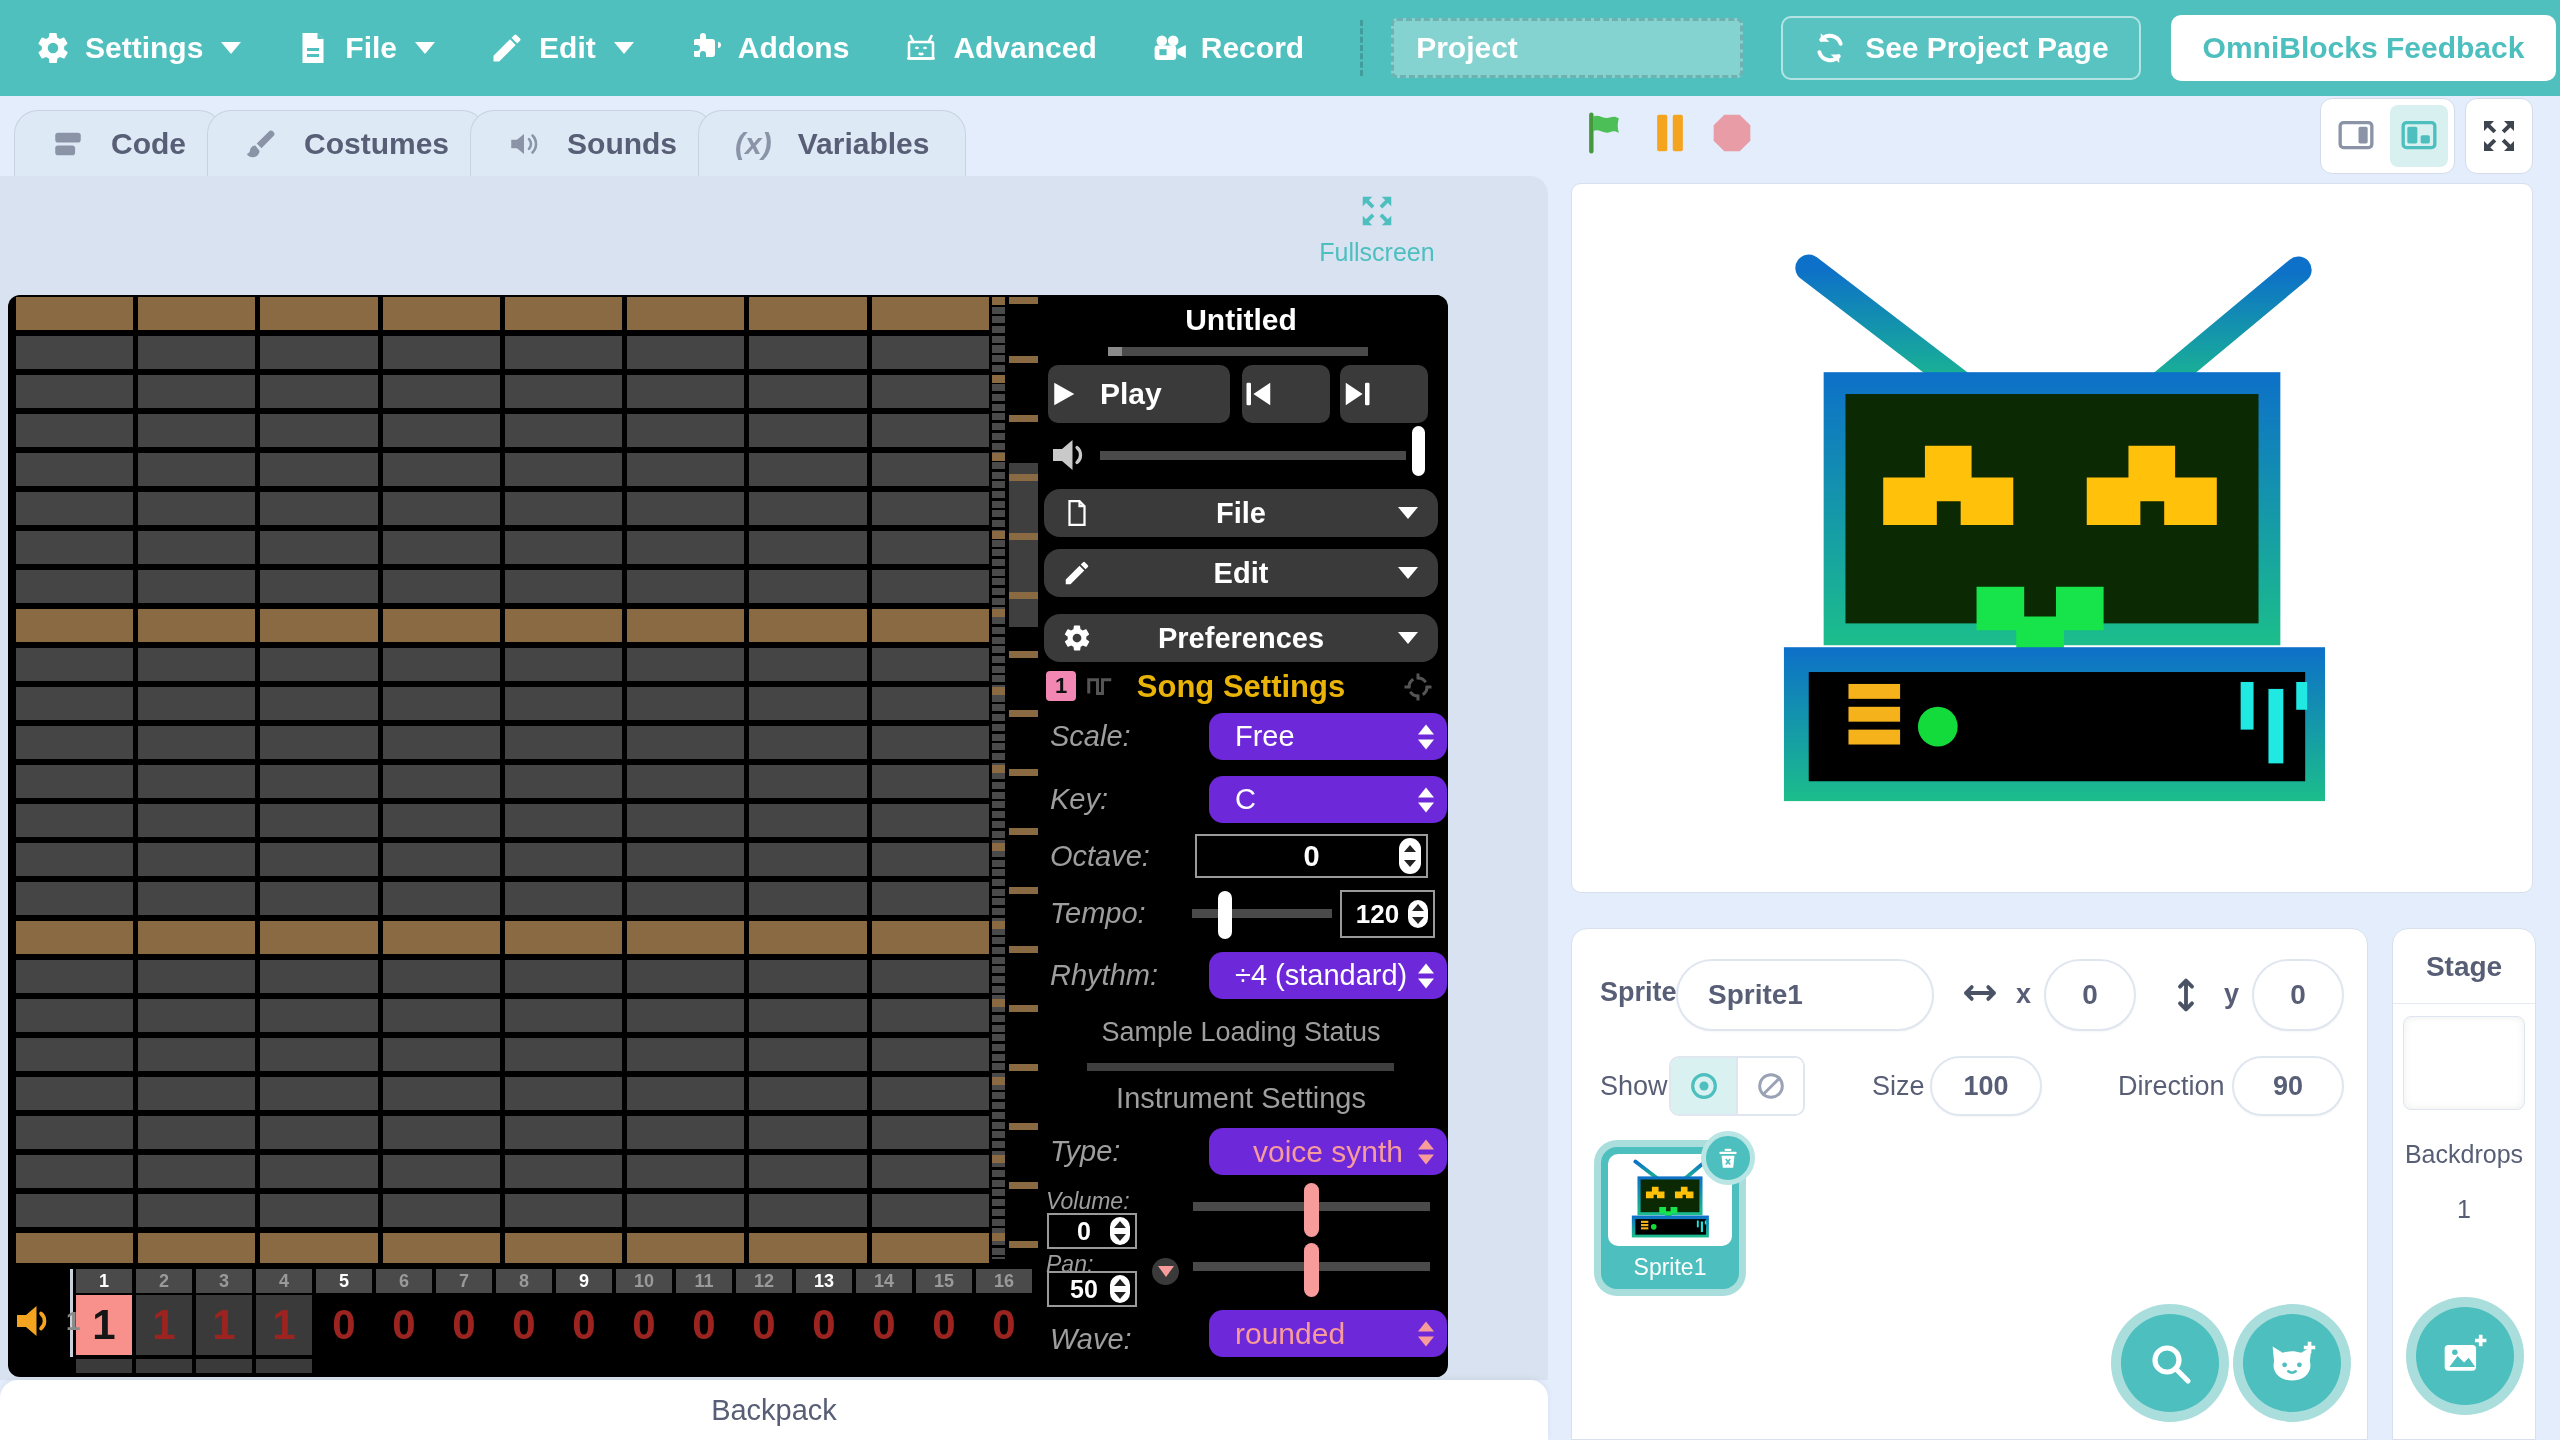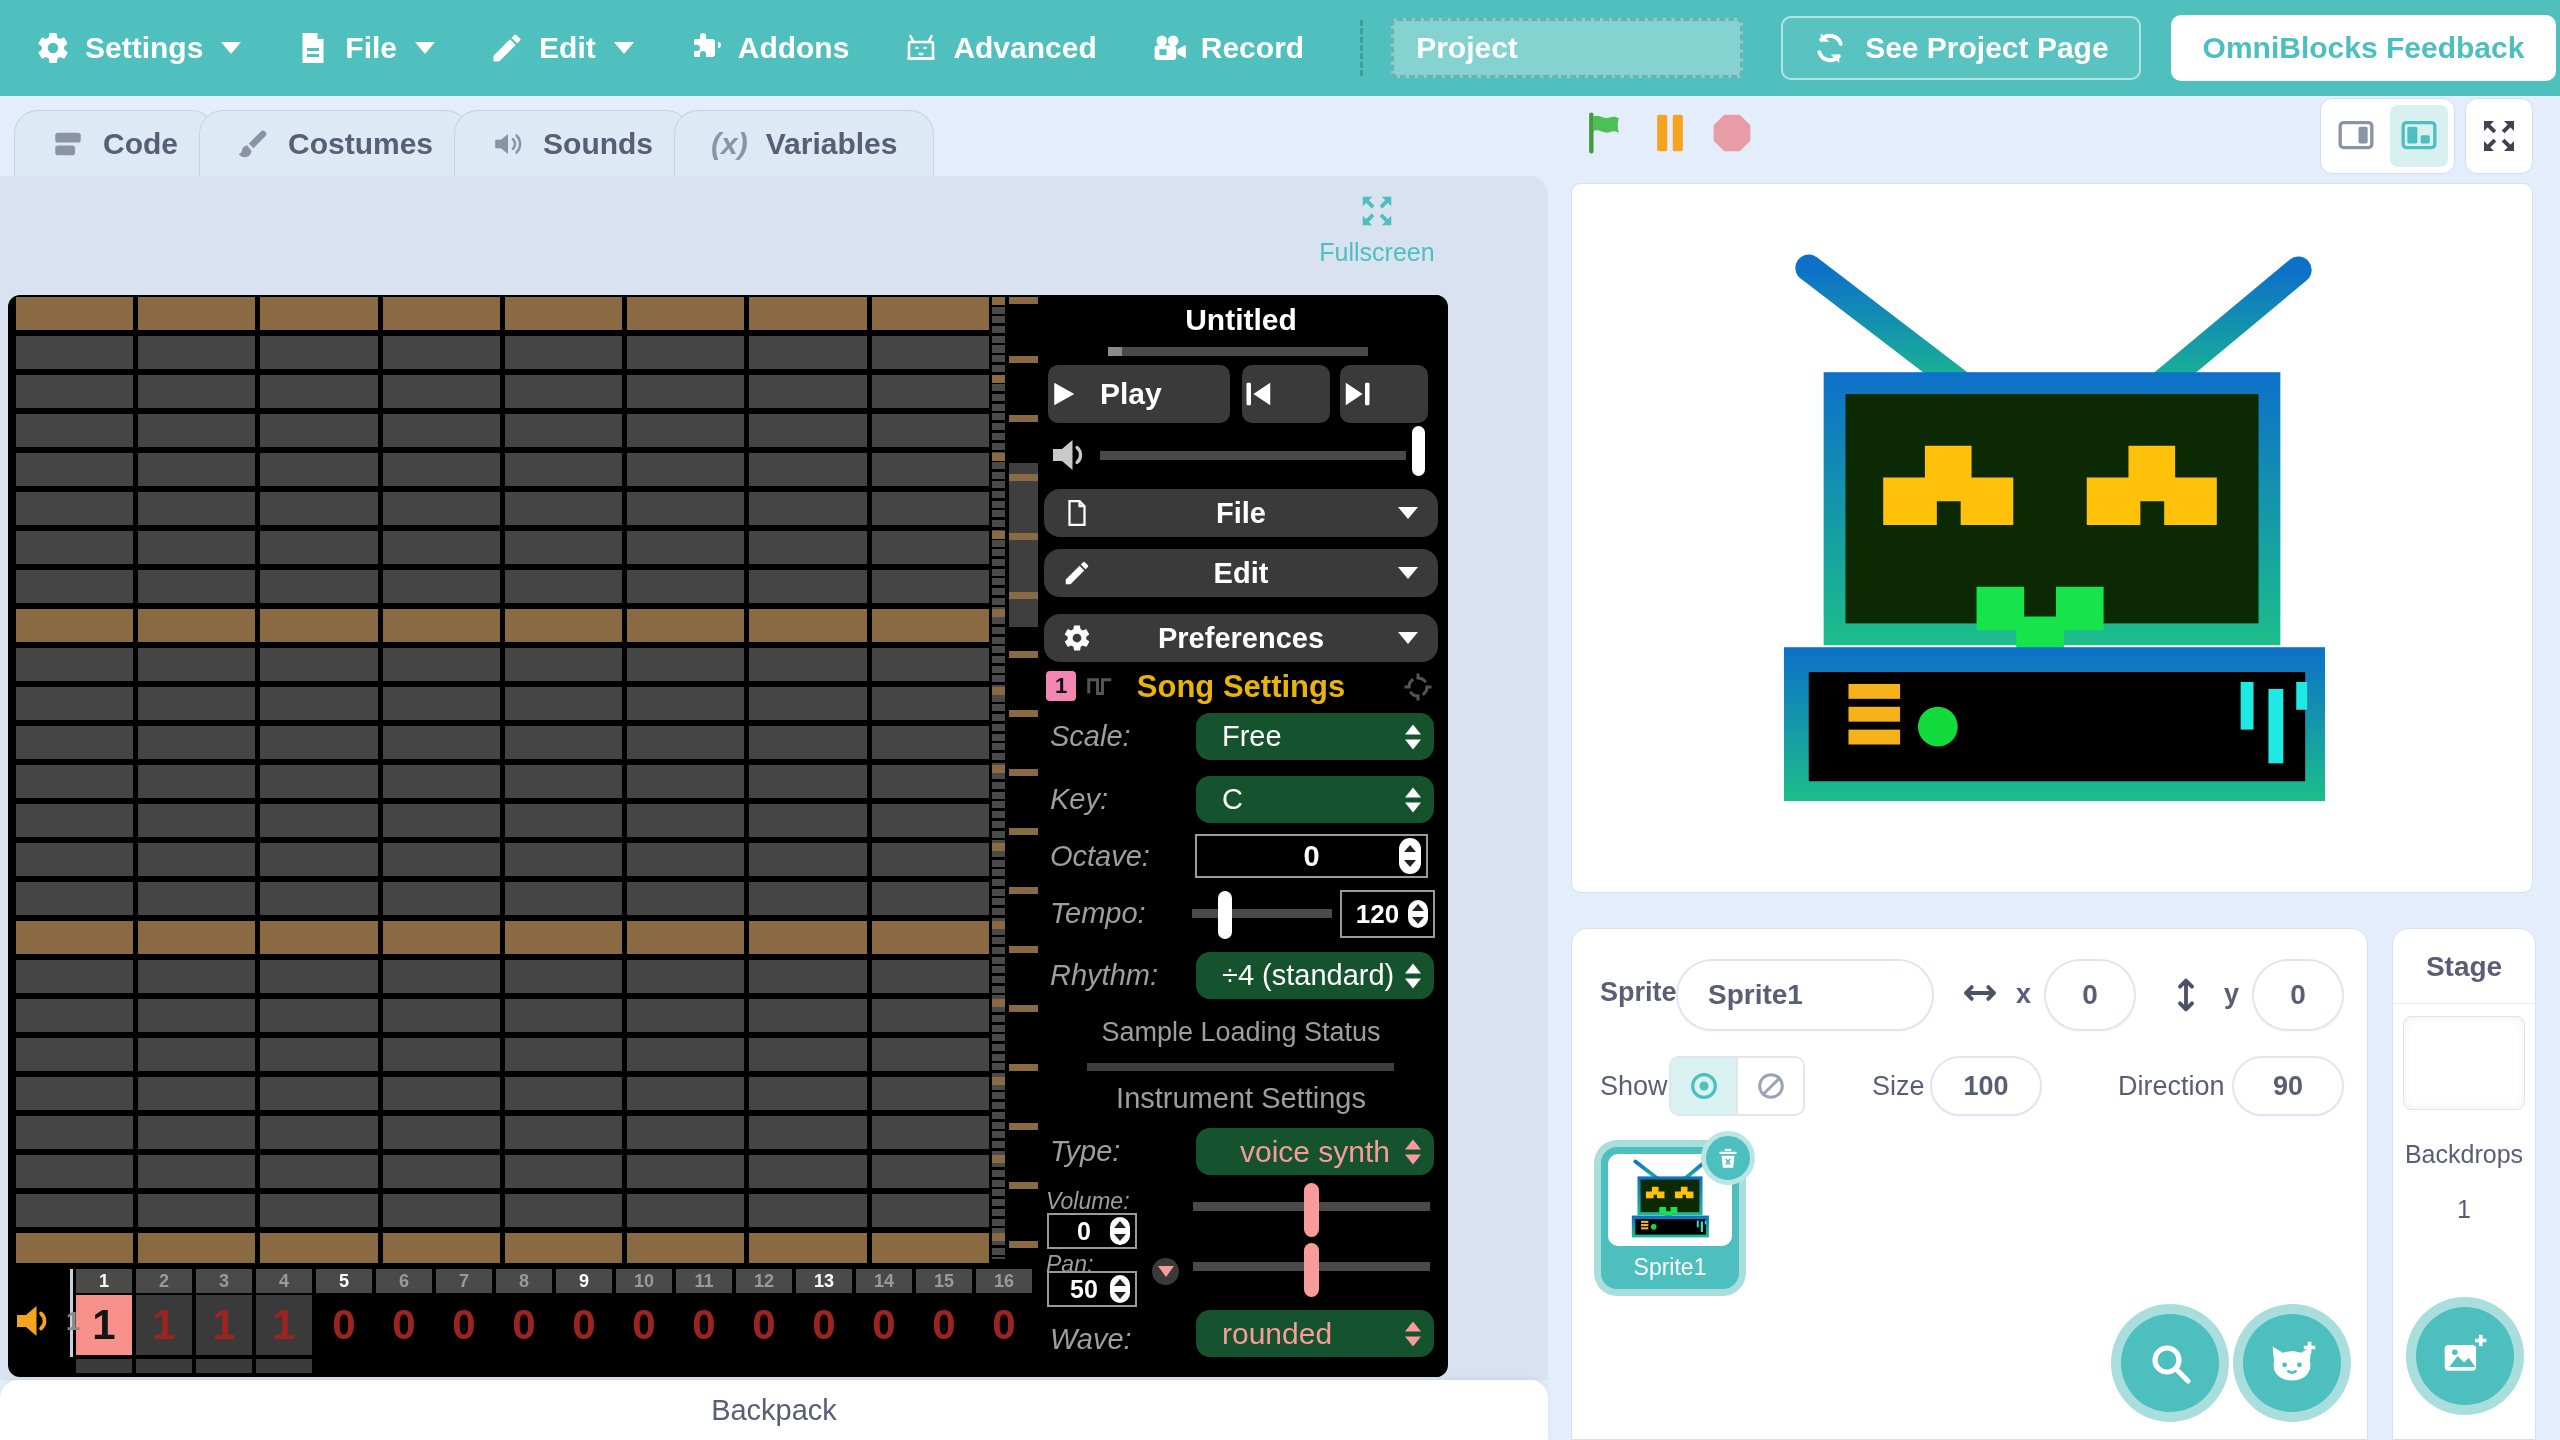--- a/index.html
+++ b/index.html
@@ -20,21 +20,21 @@
                    padding:0 22px; color:#fff; font-size:30px; font-weight:bold; margin-right:38px; }
   .see-project { height:64px; display:flex; align-items:center; gap:18px; padding:0 30px;
                  border:2px solid rgba(255,255,255,0.55); background:rgba(255,255,255,0.06);
                  border-radius:10px; color:#fff; font-weight:bold; font-size:30px; margin-right:30px; cursor:pointer; }
   .see-project svg { width:34px; height:34px; }
   .feedback-btn { height:66px; display:flex; align-items:center; padding:0 32px; background:#fff;
                   border-radius:10px; color:#4CBFBE; font-weight:bold; font-size:30px; cursor:pointer; }
 
   
   .tabs { position:absolute; left:14px; top:96px; height:80px; display:flex; align-items:flex-end; z-index:6; }
-  .tab { height:66px; display:flex; align-items:center; gap:18px; padding:2px 36px;
+  .tab { height:66px; display:flex; align-items:center; gap:26px; padding:2px 36px;
          background:#DEE9F6; border:1px solid #C8D2E0; border-bottom:none;
          border-radius:24px 24px 0 0; margin-right:-16px; color:#575E75; font-size:30px; font-weight:bold;
          position:relative; cursor:pointer;text-align:right; }
   .tab svg { width:34px; height:34px; }
   .tab.active { height:80px; background:#fff; color:#4CBFBE; z-index:5; }
   .vars-icon { color:#8B93A6; font-weight:bold; font-style:italic; font-size:30px; }
 
   
   .editor-pane { position:absolute; left:0; top:176px; width:1548px; height:1204px;
                  background:#D8E2F1; border-radius:0 18px 0 0; }
@@ -105,21 +105,21 @@
   .mb-file { top:194px; } .mb-edit { top:254px; } .mb-prefs { top:319px; }
 
   .settings-header { position:absolute; top:374px; left:0; width:100%; height:34px; }
   .badge { position:absolute; left:4px; top:2px; width:30px; height:30px; background:#F287B4; color:#111;
            font-weight:bold; font-size:22px; display:flex; align-items:center; justify-content:center; border-radius:4px; }
   .wave-mini { position:absolute; left:42px; top:2px; width:32px; height:30px; }
   .sh-title { width:100%; text-align:center; color:#eab308; font-size:31px; font-weight:bold; }
   .crosshair { position:absolute; right:4px; top:0; width:36px; height:36px; }
 
   .srow-label { position:absolute; left:8px; color:#9E9E9E; font-size:29px; white-space:nowrap;font-style:italic; }
-  .dropdown { position:absolute; left:154px; width:238px; height:47px; background:#14532d; border-radius:14px;
+  .dropdown { position:absolute; left:167px; width:238px; height:47px; background:#6d28d9; border-radius:14px;
               color:#fff; font-size:29px; display:flex; align-items:center; padding-left:26px; cursor:pointer; }
   .dropdown.center { justify-content:center; padding-left:0; }
   .dropdown.salmon { color:#F89B9B; font-size:30px; }
   .dd-arr { position:absolute; right:13px; top:50%; transform:translateY(-50%);
             display:flex; flex-direction:column; gap:5px; }
   .tri { width:0; height:0; border-left:8px solid transparent; border-right:8px solid transparent; }
   .tri.up { border-bottom:10px solid #fff; } .tri.down { border-top:10px solid #fff; }
   .salmon .tri.up { border-bottom-color:#F89B9B; } .salmon .tri.down { border-top-color:#F89B9B; }
 
   .num-input { position:absolute; background:#000; border:2px solid #9A9A9A; color:#fff;

